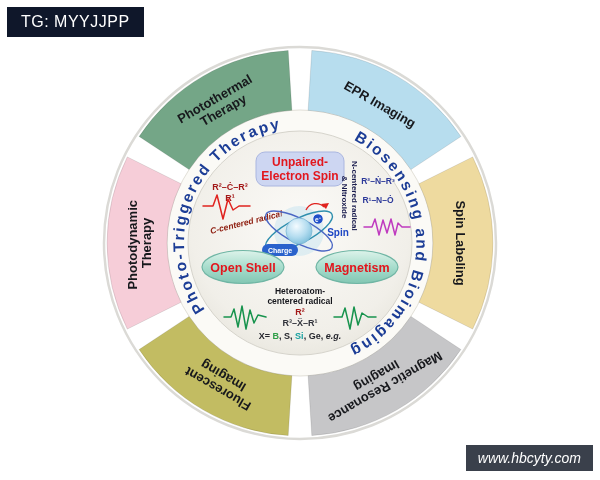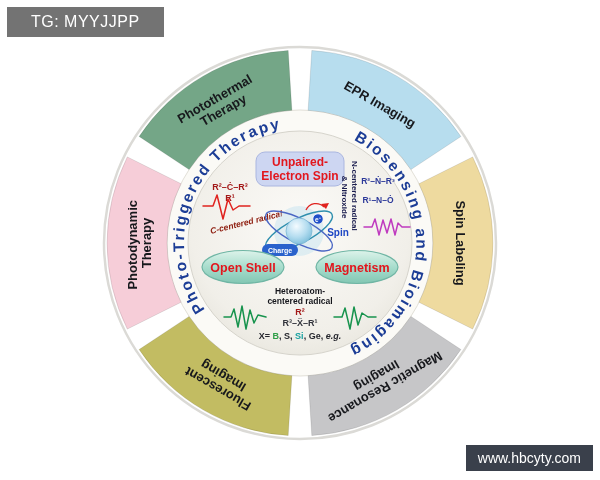--- a/index.html
+++ b/index.html
@@ -1,20 +1,20 @@
 <!DOCTYPE html>
 <html><head>
 <meta charset="utf-8">
 <style>
   html,body{margin:0;padding:0;}
   body{width:600px;height:480px;background:#ffffff;font-family:"Liberation Sans",sans-serif;position:relative;overflow:hidden;}
   .stage{position:absolute;inset:0;}
   .badge{position:absolute;color:#fff;white-space:nowrap;}
-  .badge.tg{left:7px;top:7px;background:#737373;font-size:16px;padding:6px 24px;letter-spacing:.5px;}
-  .badge.site{right:7px;bottom:9px;background:#3a404b;font-size:14px;padding:5px 12px;}
+  .badge.tg{left:7px;top:7px;background:#0f172a;font-size:16px;padding:6px 14px;letter-spacing:.5px;}
+  .badge.site{right:7px;bottom:9px;background:#3a404b;font-size:14px;padding:5px 12px;font-style:italic;}
   svg.wheel{position:absolute;left:0;top:0;display:block;}
   svg text{text-anchor:middle;}
   .seg-label{font-size:13px;font-weight:bold;fill:#17181c;}
   .arc-label{font-size:15.5px;font-weight:bold;fill:#1c3d96;letter-spacing:2.2px;}
   .box-label{font-size:12px;font-weight:bold;fill:#e2171e;}
   .ellipse-label{font-size:12.5px;font-weight:bold;fill:#e2171e;}
   .struct-red{font-size:9px;font-weight:bold;fill:#a31919;}
   .struct-blue{font-size:8.5px;font-weight:bold;fill:#2d3a9a;}
   .struct-dark{font-size:9px;font-weight:bold;fill:#33353d;}
   .cap-red{font-size:8.5px;font-style:italic;font-weight:bold;fill:#8f2012;}

